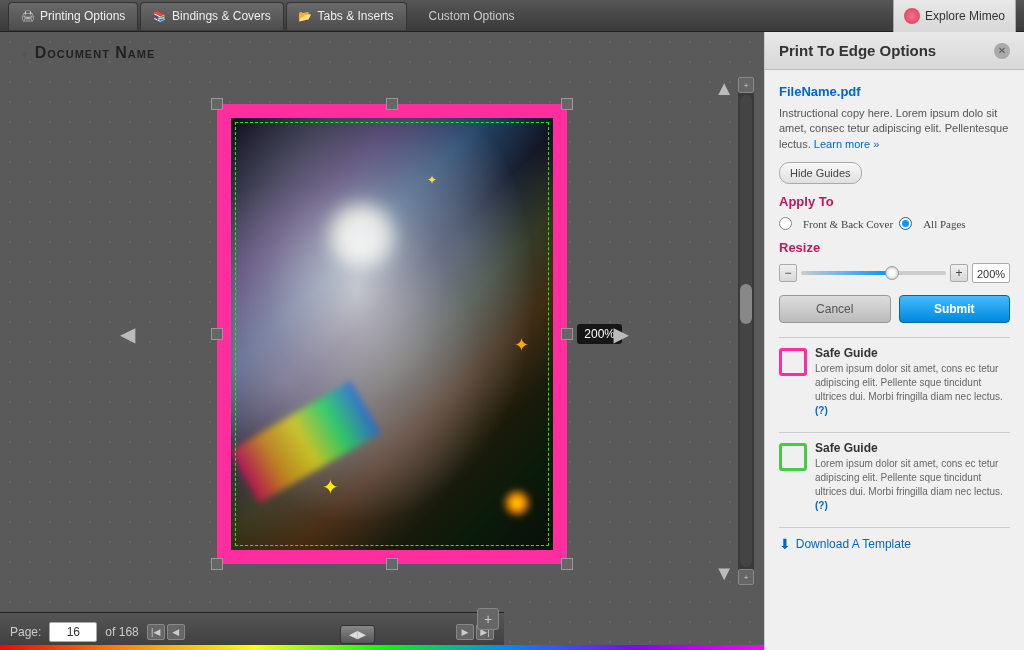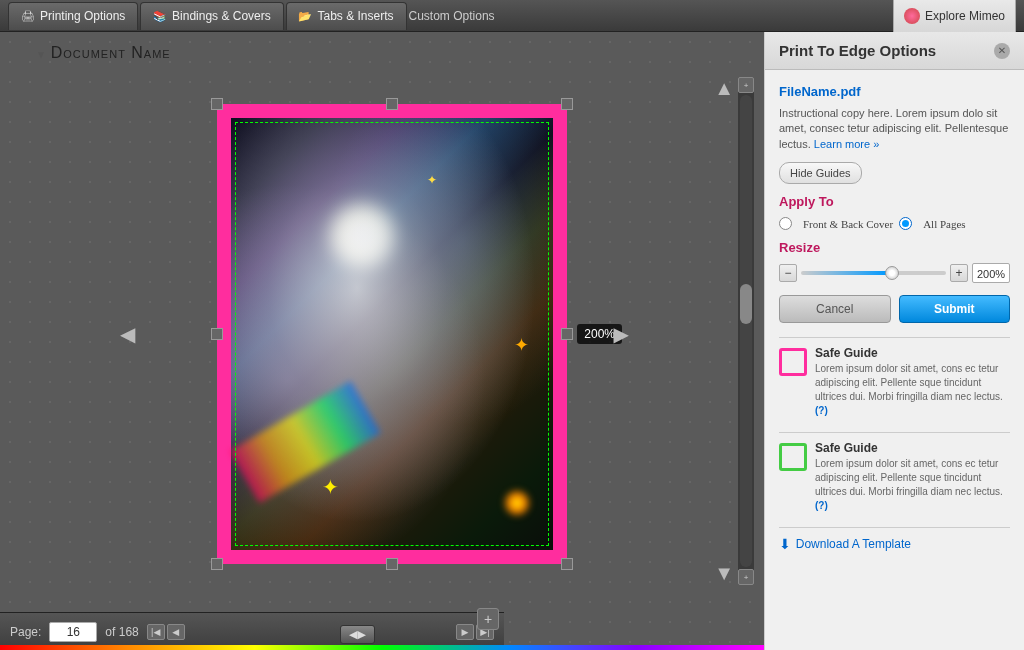--- a/index.html
+++ b/index.html
@@ -33,21 +33,21 @@
       color: #ddd;
       font-size: 12px;
       cursor: pointer;
       height: 28px;
     }
     .nav-tab .tab-icon { margin-right: 5px; font-size: 11px; }
     .nav-tab-text { color: #eee; }
     .nav-tab-plain {
       display: flex;
       align-items: center;
-      padding: 4px 0;
+      padding: 4px 20px;
       color: #ccc;
       font-size: 12px;
       cursor: pointer;
       height: 28px;
     }
     .explore-btn {
       margin-left: auto;
       background: linear-gradient(to bottom, #f0f0f0, #d0d0d0);
       border: 1px solid #aaa;
       border-radius: 4px;
@@ -79,24 +79,24 @@
       background-image: radial-gradient(circle, #666 1px, transparent 1px);
       background-size: 20px 20px;
       position: relative;
       overflow: hidden;
     }
 
     
     #doc-name {
       position: absolute;
       top: 12px;
-      left: 36px;
+      left: 20px;
       color: #222;
       font-size: 16px;
-      font-weight: normal;
+      font-weight: bold;
       font-variant: small-caps;
       letter-spacing: 1px;
     }
     #doc-name::before {
       content: '▼ ';
       font-size: 10px;
       color: #555;
     }
 
     

